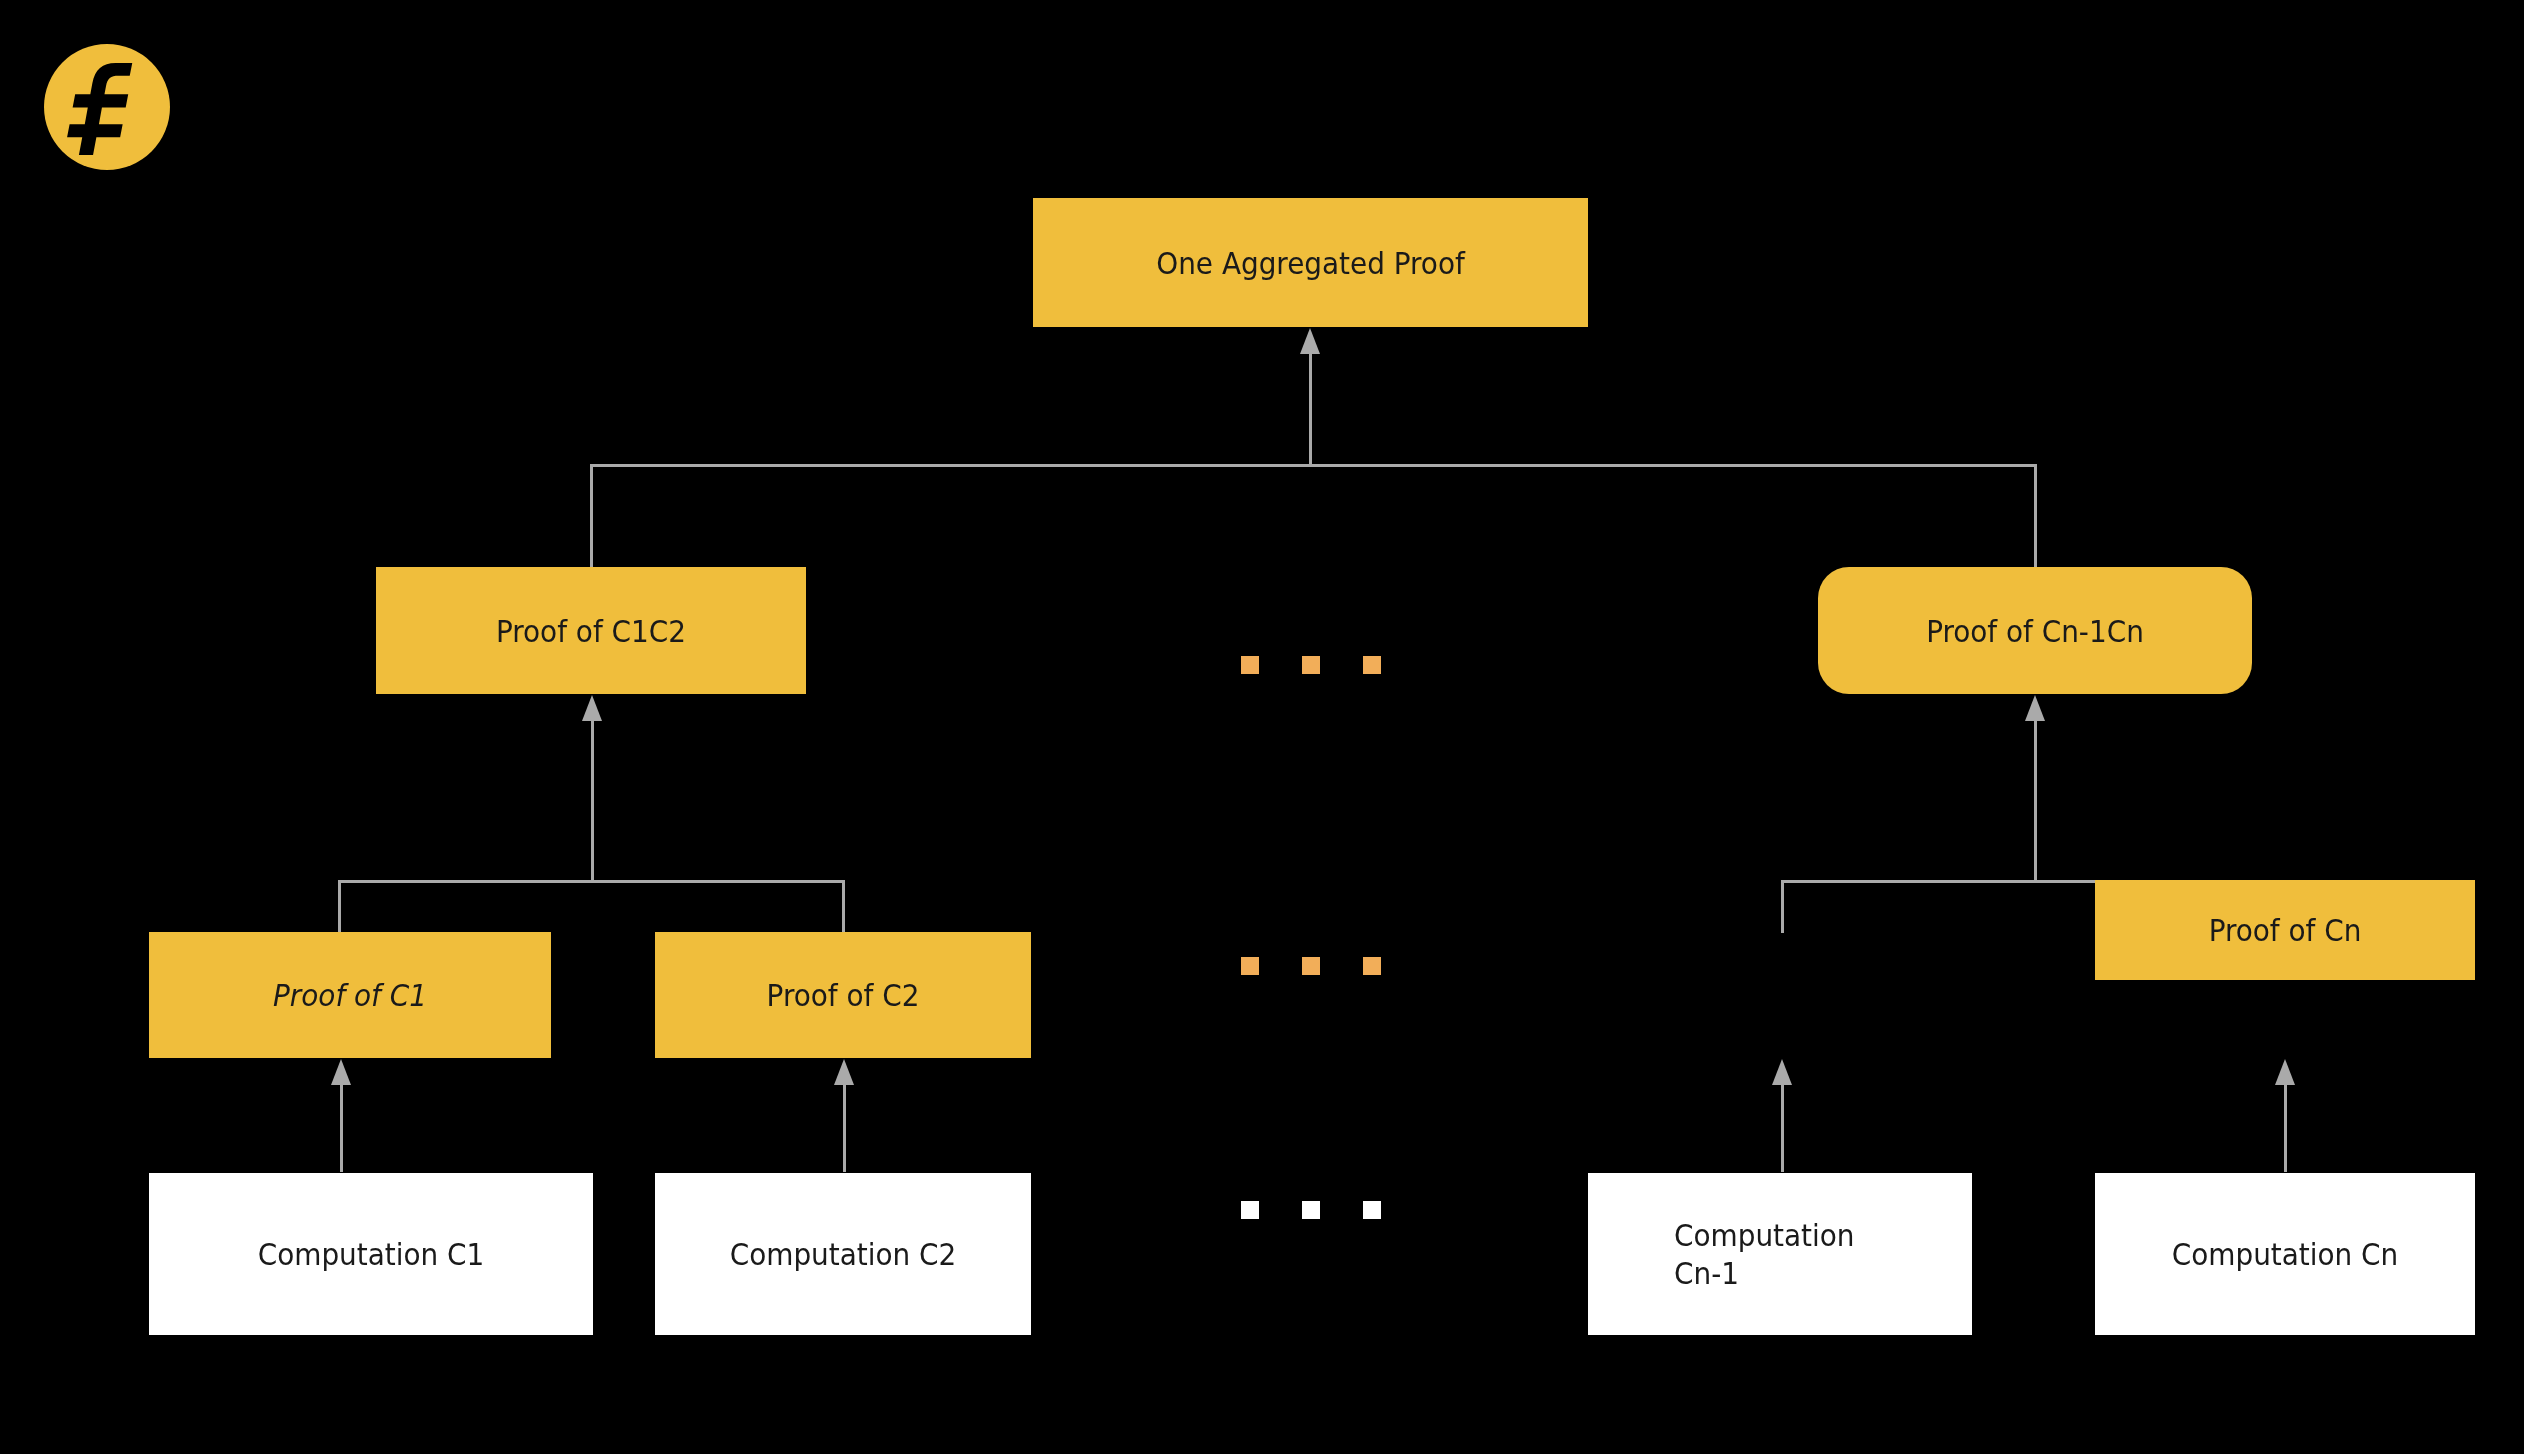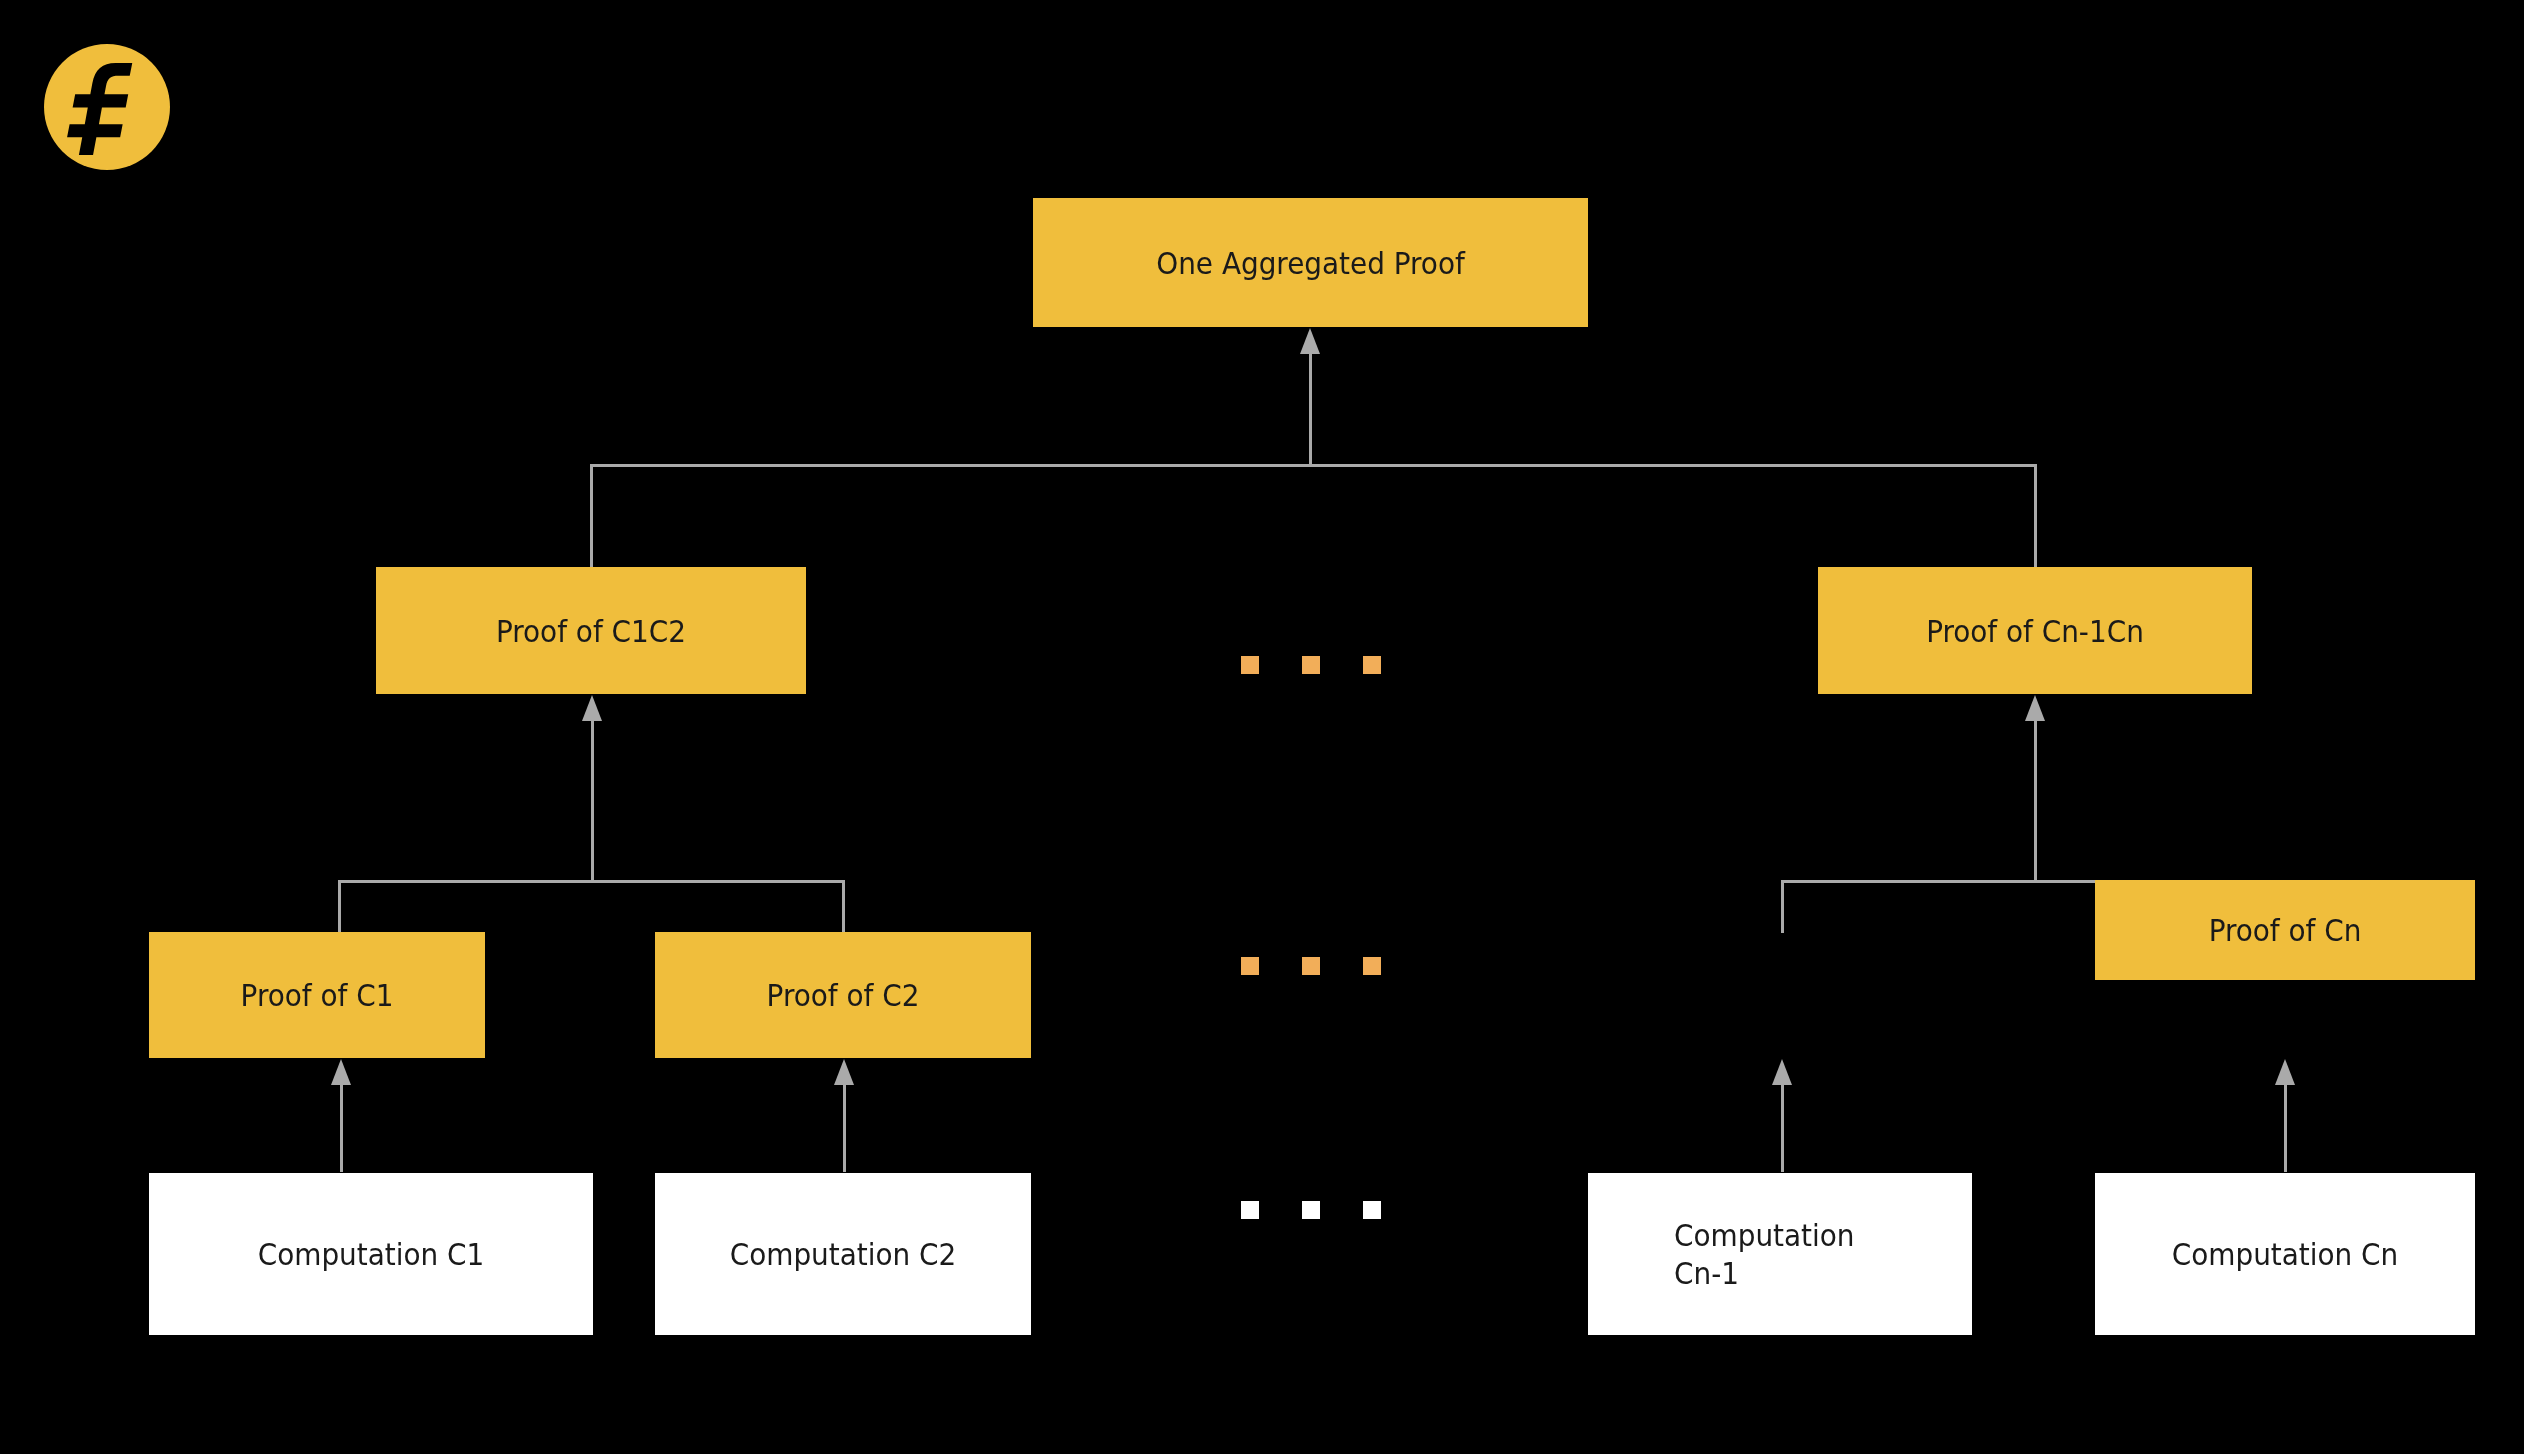--- a/index.html
+++ b/index.html
@@ -70,21 +70,21 @@
   <div class="arrow" style="left:1300px;top:328px;"></div>
   <div class="vline" style="left:1309px;top:353px;height:112px;"></div>
 
   <div class="hline" style="left:590px;top:464px;width:1447px;"></div>
   <div class="vline" style="left:590px;top:464px;height:105px;"></div>
   <div class="vline" style="left:2034px;top:464px;height:105px;"></div>
 
   <div class="box gold" style="left:376px;top:567px;width:430px;height:127px;">
     <span>Proof of C1C2</span>
   </div>
-  <div class="box gold" style="left:1818px;top:567px;width:434px;height:127px;">
+  <div class="box gold" style="left:1818px;top:567px;width:434px;height:127px;border-radius:31px;">
     <span>Proof of Cn-1Cn</span>
   </div>
 
   <div class="dots orange" style="left:1241px;top:656px;">
     <i></i>
     <i></i>
     <i></i>
   </div>
 
   <div class="arrow" style="left:582px;top:695px;"></div>
@@ -93,21 +93,21 @@
   <div class="vline" style="left:2034px;top:721px;height:161px;"></div>
 
   <div class="hline" style="left:338px;top:880px;width:506px;"></div>
   <div class="vline" style="left:338px;top:880px;height:53px;"></div>
   <div class="vline" style="left:842px;top:880px;height:53px;"></div>
 
   <div class="hline" style="left:1781px;top:880px;width:506px;"></div>
   <div class="vline" style="left:1781px;top:880px;height:53px;"></div>
   <div class="vline" style="left:2284px;top:880px;height:53px;"></div>
 
-  <div class="box gold" style="left:149px;top:932px;width:336px;height:126px;">
+  <div class="box gold" style="left:149px;top:932px;width:402px;height:126px;font-style:italic;">
     <span>Proof of C1</span>
   </div>
   <div class="box gold" style="left:655px;top:932px;width:376px;height:126px;">
     <span>Proof of C2</span>
   </div>
   <div class="box gold" style="left:2095px;top:880px;width:380px;height:100px;">
     <span>Proof of Cn</span>
   </div>
 
   <div class="dots orange" style="left:1241px;top:957px;">

